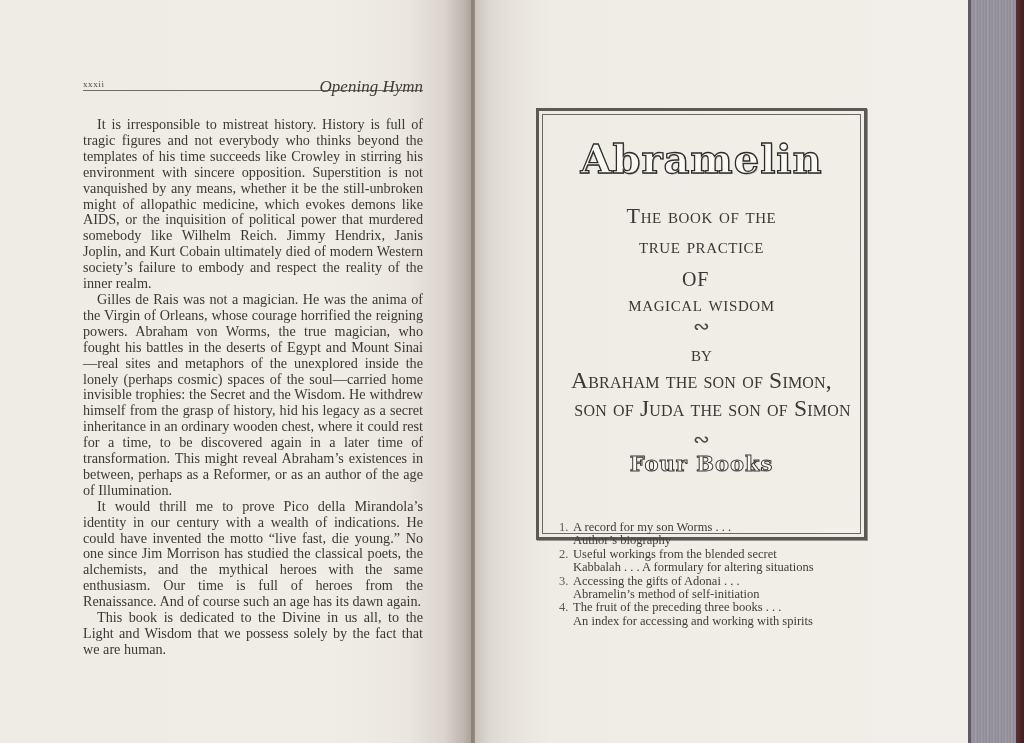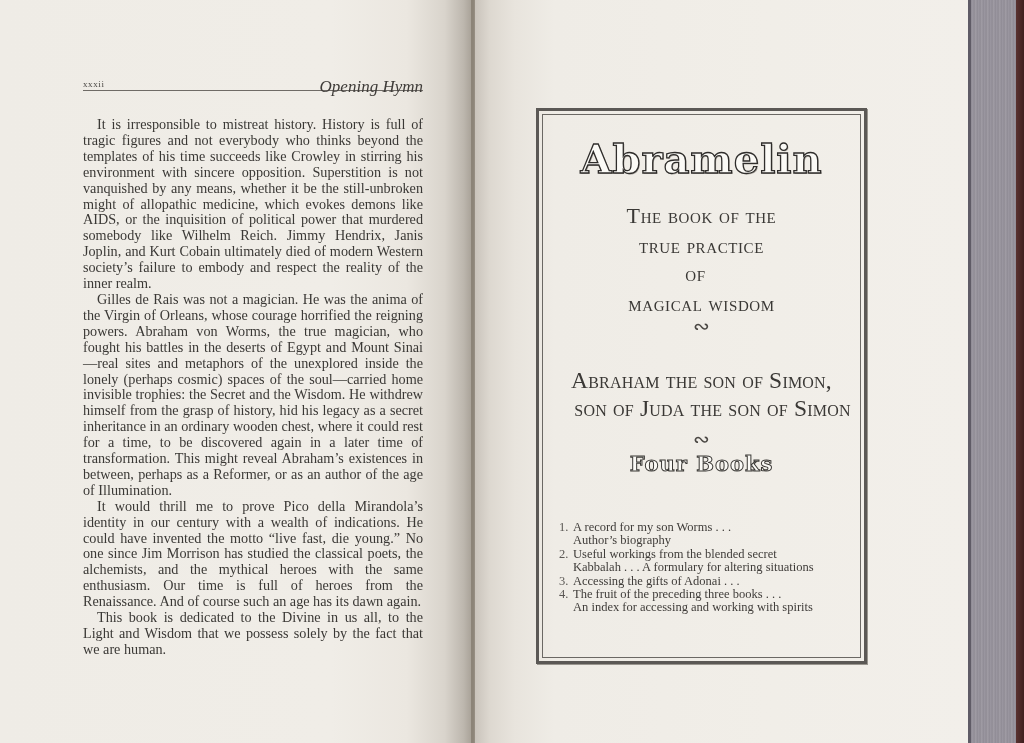--- a/index.html
+++ b/index.html
@@ -51,21 +51,21 @@
     .book-edge::before {
       content: ""; position: absolute; left: 0; top: 0; width: 3px; height: 743px; background: #5f5b66;
     }
     .cover-edge {
       position: absolute; left: 1016px; top: 0; width: 8px; height: 743px;
       background: linear-gradient(to right, #5a3230, #3e1f1e);
     }
 
     
     .frame {
-      position: absolute; left: 536px; top: 108px; width: 331px; height: 556px;
+      position: absolute; left: 536px; top: 108px; width: 331px; height: 432px;
       border: 3px solid #5b5855;
       box-shadow: 1px 1px 0 #9a968f;
       text-decoration: underline;
     }
     .frame-inner {
       position: absolute; left: 3px; top: 3px; right: 3px; bottom: 3px;
       border: 1px solid #6b6864;
     }
     .frame-content {
       position: absolute; left: 0; top: 0; right: 0; bottom: 0; text-align: center;
@@ -74,21 +74,21 @@
     .blackletter-title {
       position: absolute; left: 0; right: 0; top: 24px;
       font-family: "DejaVu Serif", serif; font-weight: bold; font-size: 40px;
       letter-spacing: 1px; color: #fbfaf6;
       -webkit-text-stroke: 1.3px #2f2d2b;
       text-shadow: 1px 1px 0 #b0aca5;
     }
     .sc { font-variant: small-caps; font-family: "Liberation Serif", serif; color: #3a3835; }
     .line1 { position: absolute; left: 0; right: 0; top: 92px; font-size: 22px; letter-spacing: 0.6px; }
     .line2 { position: absolute; left: 0; right: 0; top: 122px; font-size: 22px; letter-spacing: 0.6px; }
-    .line3 { position: absolute; left: 0; right: 12px; top: 150px; font-size: 22px; letter-spacing: 0.6px; }
+    .line3 { position: absolute; left: 0; right: 12px; top: 150px; font-size: 28px; letter-spacing: 0.6px; }
     .line4 { position: absolute; left: 0; right: 0; top: 180px; font-size: 22px; letter-spacing: 0.6px; }
     .swash { position: absolute; left: 0; right: 0; font-size: 20px; color: #4a4743; line-height: 1; }
     .swash1 { top: 205px; }
     .by { position: absolute; left: 0; right: 0; top: 230px; font-size: 22px; }
     .author1 { position: absolute; left: 0; right: 0; top: 256px; font-size: 23.5px; letter-spacing: 0.2px; }
     .author2 { position: absolute; left: 0; right: 0; top: 284px; font-size: 23.5px; letter-spacing: 0.2px; margin-left: 22px; }
     .swash2 { top: 318px; }
     .four-books {
       position: absolute; left: 0; right: 0; top: 340px;
       font-family: "DejaVu Serif", serif; font-weight: bold; font-size: 21px; letter-spacing: 1px;
@@ -126,39 +126,41 @@
 
   <div class="frame">
     <div class="frame-inner"></div>
     <div class="frame-content">
       <div class="blackletter-title">Abramelin</div>
       <div class="sc line2">true practice</div>
       <div class="sc line1">The book of the</div>
       <div class="sc line3">of</div>
       <div class="sc line4">magical wisdom</div>
       <div class="swash swash1">∾</div>
+      <div class="sc by">by</div>
       <div class="sc author1">Abraham the son of Simon,</div>
       <div class="sc author2">son of Juda the son of Simon</div>
       <div class="swash swash2">∾</div>
       <div class="four-books">Four Books</div>
 
       <ol class="books-list">
         <li>
           <span class="num">1.</span>
           <span>A record for my son Worms . . .</span>
           <span class="sub">Author’s biography</span>
         </li>
         <li>
           <span class="num">2.</span>
           <span>Useful workings from the blended secret</span>
           <span class="sub">Kabbalah . . . A formulary for altering situations</span>
         </li>
         <li>
           <span class="num">3.</span>
           <span>Accessing the gifts of Adonai . . .</span>
+          <span class="sub">Abramelin’s method of self-initiation</span>
         </li>
         <li>
           <span class="num">4.</span>
           <span>The fruit of the preceding three books . . .</span>
           <span class="sub">An index for accessing and working with spirits</span>
         </li>
       </ol>
     </div>
   </div>
 

